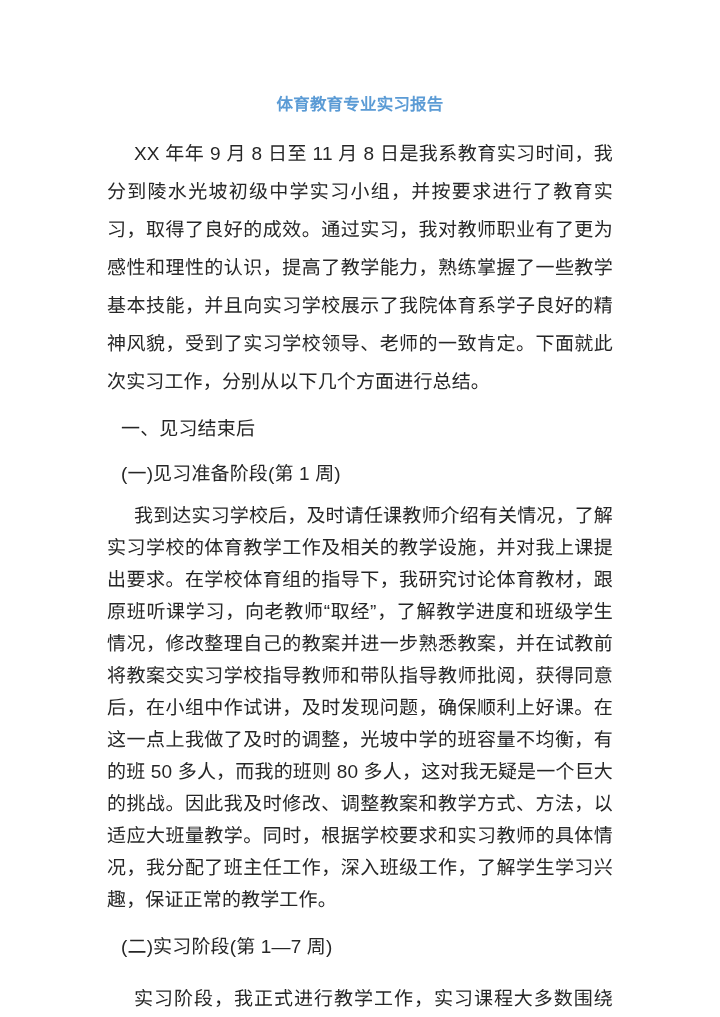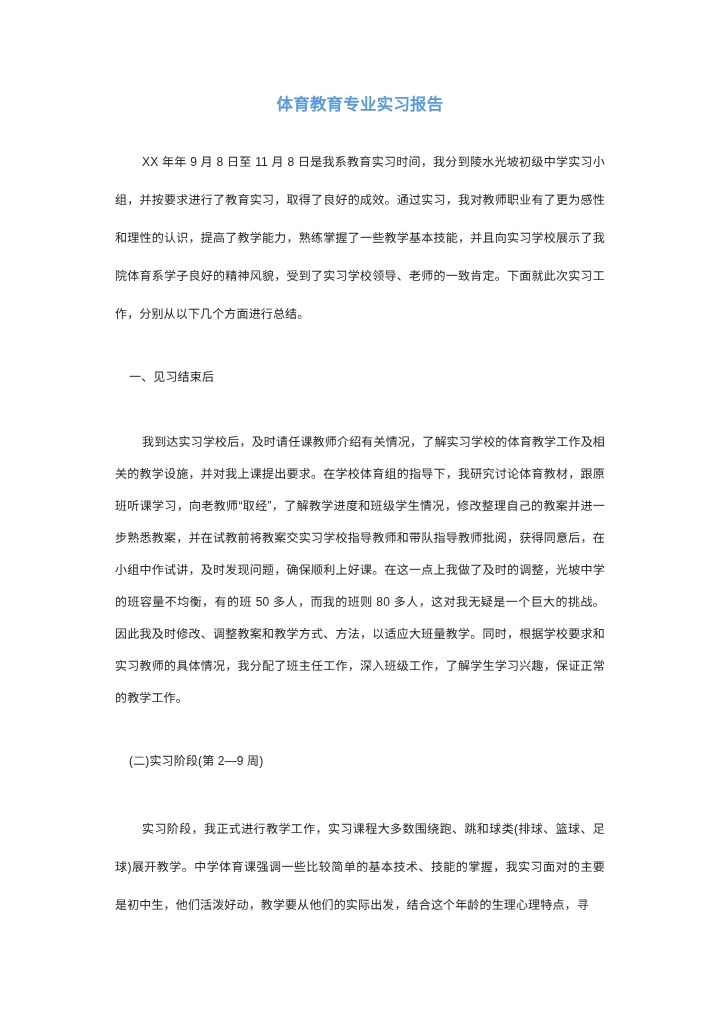--- a/index.html
+++ b/index.html
@@ -39,22 +39,22 @@
     text-align: center;
     letter-spacing: 0.2px;
     margin: 0;
     padding-top: 93px;
     line-height: 22px;
     white-space: nowrap;
   }
 
   
   p.para {
-    margin: 8px;
-    font-size: 12px;
+    margin: 0;
+    font-size: 19px;
     color: #262626;
     text-align: justify;
     text-justify: inter-ideograph;
     letter-spacing: 0.15px;
   }
 
   
   .loose p.para {
     line-height: 38px;
   }
@@ -89,32 +89,33 @@
 
     <div class="loose">
       <p class="para indent2">XX 年年 9 月 8 日至 11 月 8 日是我系教育实习时间，我分到陵水光坡初级中学实习小组，并按要求进行了教育实习，取得了良好的成效。通过实习，我对教师职业有了更为感性和理性的认识，提高了教学能力，熟练掌握了一些教学基本技能，并且向实习学校展示了我院体育系学子良好的精神风貌，受到了实习学校领导、老师的一致肯定。下面就此次实习工作，分别从以下几个方面进行总结。</p>
 
       <div class="gap-sec"></div>
 
       <p class="para indent1 nowrapline">一、见习结束后</p>
 
       <div class="gap-small"></div>
 
+      <p class="para indent1 nowrapline">(一)见习准备阶段(第 1 周)</p>
 
       <div class="gap-small"></div>
     </div>
 
     <div class="tight">
       <p class="para indent2">我到达实习学校后，及时请任课教师介绍有关情况，了解实习学校的体育教学工作及相关的教学设施，并对我上课提出要求。在学校体育组的指导下，我研究讨论体育教材，跟原班听课学习，向老教师“取经”，了解教学进度和班级学生情况，修改整理自己的教案并进一步熟悉教案，并在试教前将教案交实习学校指导教师和带队指导教师批阅，获得同意后，在小组中作试讲，及时发现问题，确保顺利上好课。在这一点上我做了及时的调整，光坡中学的班容量不均衡，有的班 50 多人，而我的班则 80 多人，这对我无疑是一个巨大的挑战。因此我及时修改、调整教案和教学方式、方法，以适应大班量教学。同时，根据学校要求和实习教师的具体情况，我分配了班主任工作，深入班级工作，了解学生学习兴趣，保证正常的教学工作。</p>
     </div>
 
     <div class="loose">
       <div class="gap-med"></div>
 
-      <p class="para indent1 nowrapline">(二)实习阶段(第 2—9 周)</p>
+      <p class="para indent1 nowrapline">(二)实习阶段(第 1—7 周)</p>
 
       <div class="gap-small"></div>
 
 
       <div class="gap-small"></div>
 
       <p class="para indent2">实习阶段，我正式进行教学工作，实习课程大多数围绕跑、跳和球类(排球、篮球、足球)展开教学。中学体育课强调一些比较简单的基本技术、技能的掌握，我实习面对的主要是初中生，他们活泼好动，教学要从他们的实际出发，结合这个年龄的生理心理特点，寻</p>
     </div>
 
   </div>

